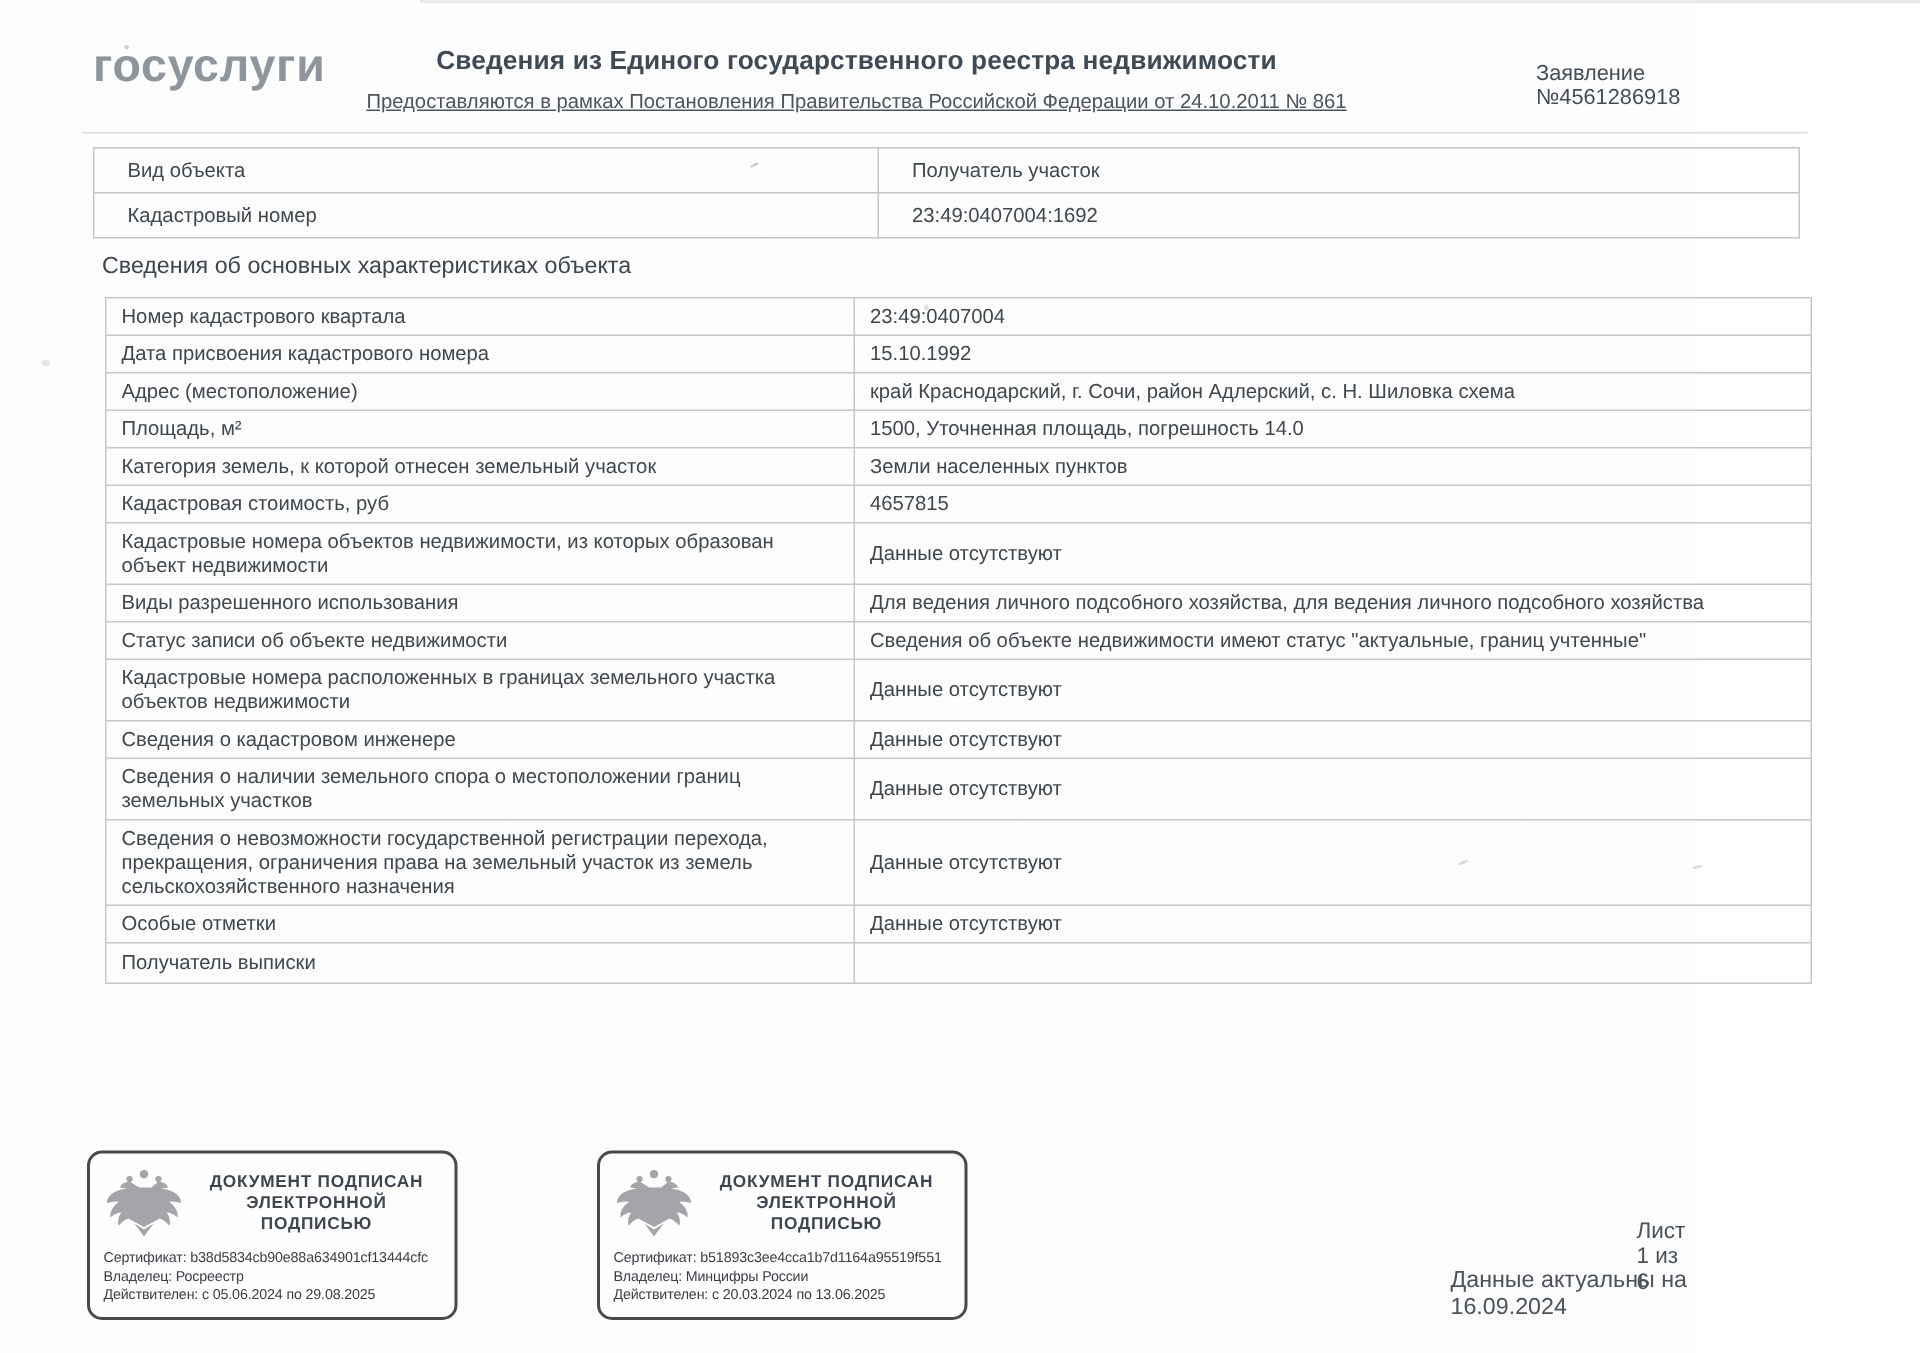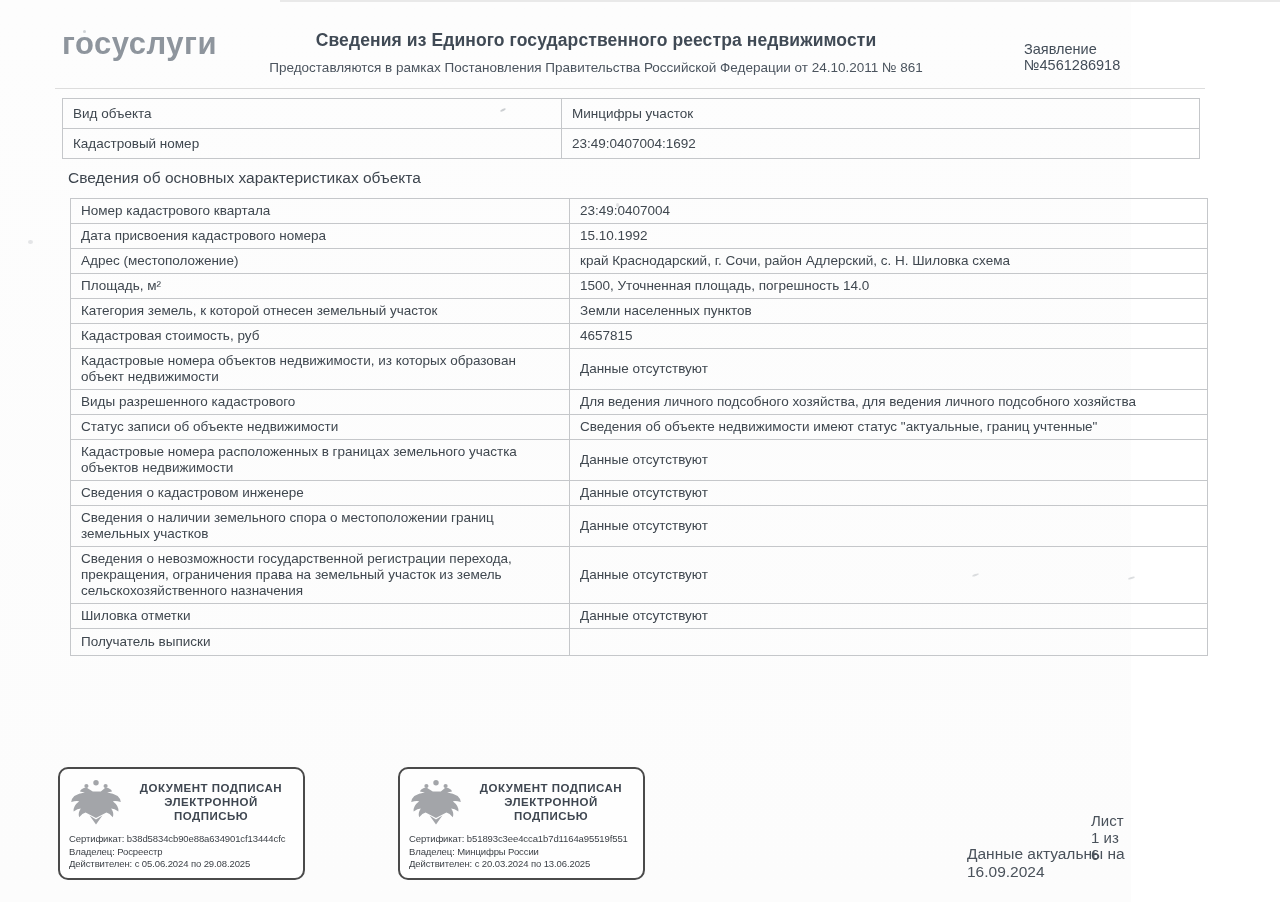--- a/index.html
+++ b/index.html
@@ -22,34 +22,34 @@
   .speck.s3{left:500px;top:109px;width:6px;height:2px;transform:rotate(-25deg);opacity:.5;}
   .speck.s4{left:972px;top:574px;width:7px;height:2px;transform:rotate(-20deg);opacity:.35;}
   .speck.s5{left:1128px;top:577px;width:7px;height:2px;transform:rotate(-15deg);opacity:.35;}
   .speck.s6{left:616px;top:203px;width:3px;height:4px;opacity:.3;}
 
   
   .logo{
     position:absolute;left:62px;top:26px;
     font-size:31px;font-weight:bold;color:#8e959d;letter-spacing:.5px;
   }
-  .title-block{position:absolute;left:238px;top:30px;width:716px;text-align:center;}
+  .title-block{position:absolute;left:213px;top:30px;width:716px;text-align:center;}
   .doc-title{font-size:17.5px;font-weight:bold;color:#404a55;letter-spacing:.1px;}
-  .doc-subtitle{margin-top:9px;font-size:13.5px;color:#4b545e;}
+  .doc-subtitle{margin-top:9px;font-size:13.5px;color:#4b545e;text-decoration:underline;}
   .application{position:absolute;left:1024px;top:41px;font-size:14.5px;color:#434d58;}
   .header-rule{position:absolute;left:55px;top:88px;width:1150px;height:1px;background:#dddddd;}
 
   
   table{border-collapse:collapse;table-layout:fixed;}
   .t1{position:absolute;left:62px;top:98px;width:1138px;}
   .t2{position:absolute;left:56px;top:198px;width:1138px;margin-left:14px;}
   td{
     border:1px solid #c5c7ca;
     font-size:13.5px;line-height:17px;color:#3f474f;
-    padding:6px 10px;vertical-align:middle;
+    padding:6px 22px;vertical-align:middle;
     overflow:hidden;
   }
   .t2 td{padding:4px 10px;line-height:16px;}
   td.lbl{width:478px;}
   .t2 td.empty-val{height:18px;}
 
   .section-title{
     position:absolute;left:68px;top:169px;
     font-size:15.5px;font-weight:normal;color:#3d454e;
   }
@@ -95,21 +95,21 @@
     <div class="doc-title">Сведения из Единого государственного реестра недвижимости</div>
     <div class="doc-subtitle">Предоставляются в рамках Постановления Правительства Российской Федерации от 24.10.2011 № 861</div>
   </div>
   <div class="application">Заявление №4561286918</div>
   <div class="header-rule"></div>
 
   <table class="t1">
     <tbody>
         <tr>
       <td class="lbl">Вид объекта</td>
-      <td>Минцифры участок</td>
+      <td>Получатель участок</td>
     </tr>
     <tr>
       <td class="lbl">Кадастровый номер</td>
       <td>23:49:0407004:1692</td>
     </tr>
   </tbody>
     </table>
 
   <div class="section-title">Сведения об основных характеристиках объекта</div>
 
@@ -137,21 +137,21 @@
     </tr>
     <tr>
       <td class="lbl">Кадастровая стоимость, руб</td>
       <td>4657815</td>
     </tr>
     <tr>
       <td class="lbl">Кадастровые номера объектов недвижимости, из которых образован объект недвижимости</td>
       <td>Данные отсутствуют</td>
     </tr>
     <tr>
-      <td class="lbl">Виды разрешенного кадастрового</td>
+      <td class="lbl">Виды разрешенного использования</td>
       <td>Для ведения личного подсобного хозяйства, для ведения личного подсобного хозяйства</td>
     </tr>
     <tr>
       <td class="lbl">Статус записи об объекте недвижимости</td>
       <td>Сведения об объекте недвижимости имеют статус "актуальные, границ учтенные"</td>
     </tr>
     <tr>
       <td class="lbl">Кадастровые номера расположенных в границах земельного участка объектов недвижимости</td>
       <td>Данные отсутствуют</td>
     </tr>
@@ -161,21 +161,21 @@
     </tr>
     <tr>
       <td class="lbl">Сведения о наличии земельного спора о местоположении границ земельных участков</td>
       <td>Данные отсутствуют</td>
     </tr>
     <tr>
       <td class="lbl">Сведения о невозможности государственной регистрации перехода, прекращения, ограничения права на земельный участок из земель сельскохозяйственного назначения</td>
       <td>Данные отсутствуют</td>
     </tr>
     <tr>
-      <td class="lbl">Шиловка отметки</td>
+      <td class="lbl">Особые отметки</td>
       <td>Данные отсутствуют</td>
     </tr>
     <tr>
       <td class="lbl">Получатель выписки</td>
       <td class="empty-val"></td>
     </tr>
   </tbody>
     </table>
 
   <div class="stamp one">

